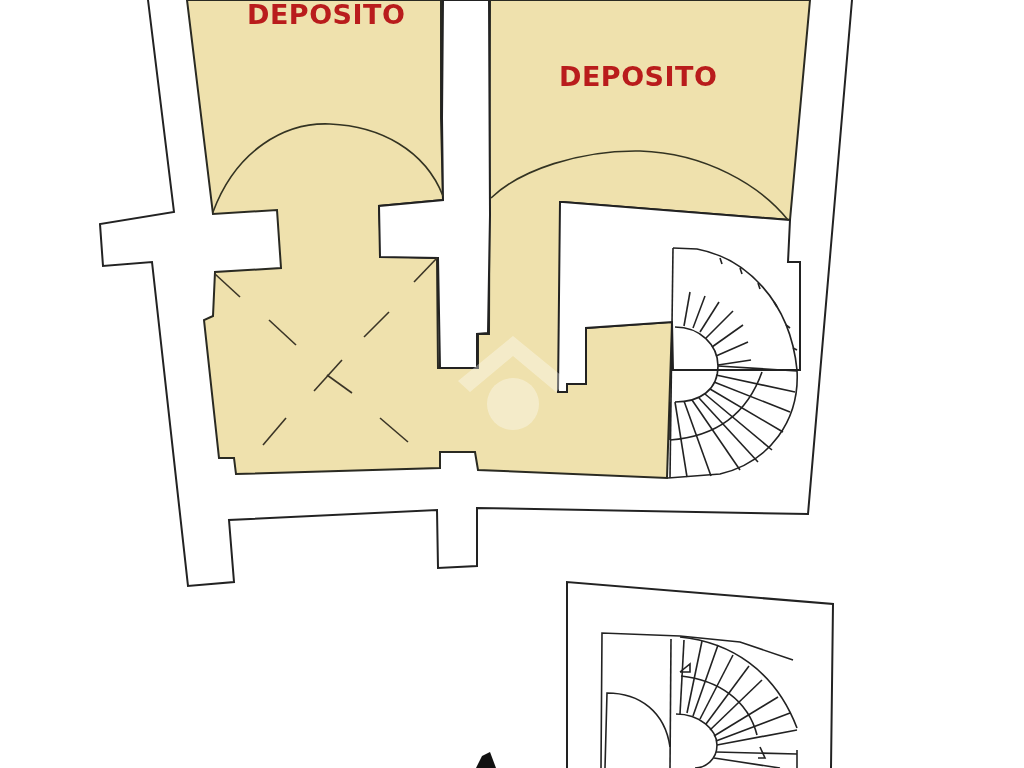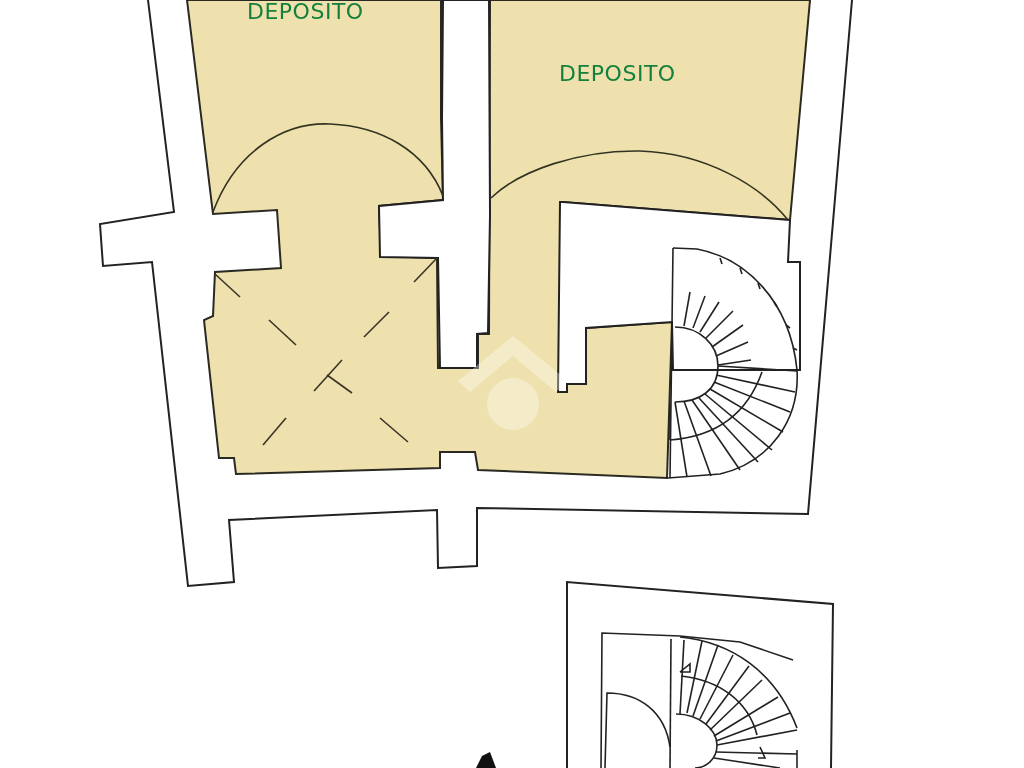--- a/index.html
+++ b/index.html
@@ -44,23 +44,23 @@
       stroke-width: 1.6;
     }
     .vault {
       stroke: #3a3426;
       stroke-width: 1.6;
       fill: none;
     }
     .room-label {
       position: absolute;
       font-family: "DejaVu Sans", sans-serif;
-      font-weight: normal;
-      font-size: 22px;
-      color: #15803d;
+      font-weight: bold;
+      font-size: 27px;
+      color: #b91c1c;
       letter-spacing: 0.5px;
       white-space: nowrap;
     }
     #label-deposito-1 { left: 247px; top: -1px; }
     #label-deposito-2 { left: 559px; top: 61px; }
     .watermark {
       position: absolute;
       left: 458px;
       top: 336px;
       width: 110px;

